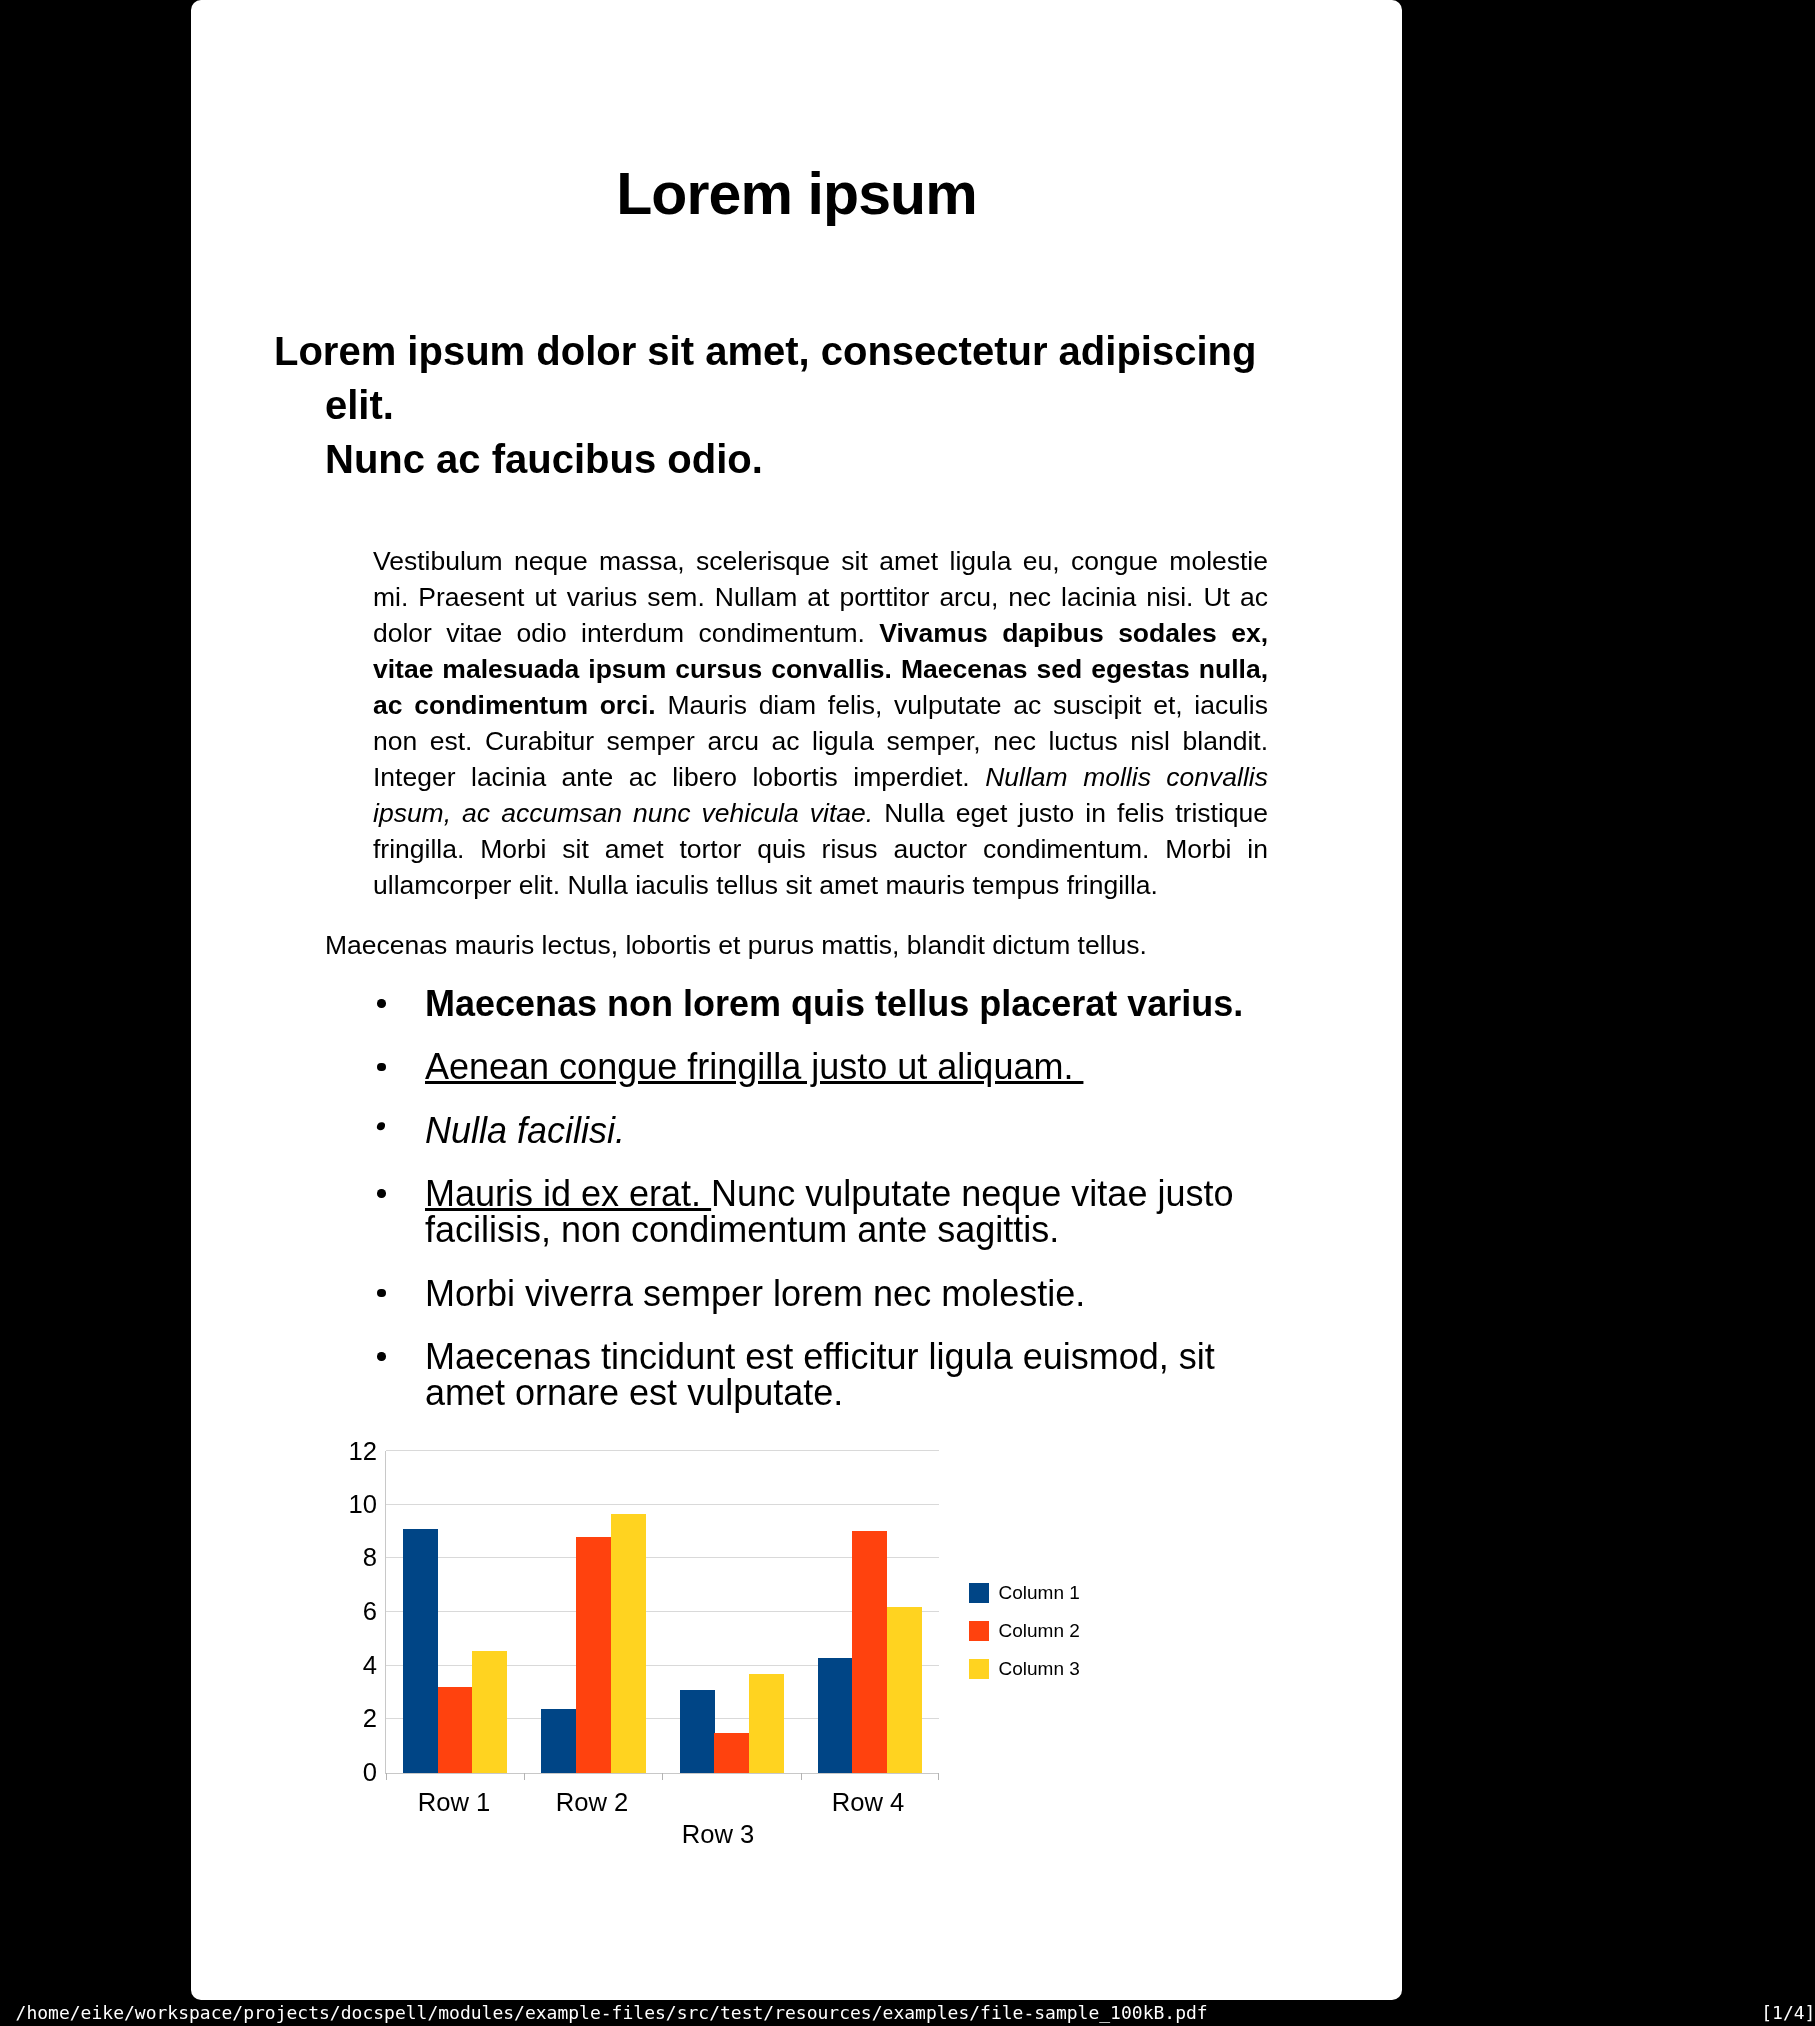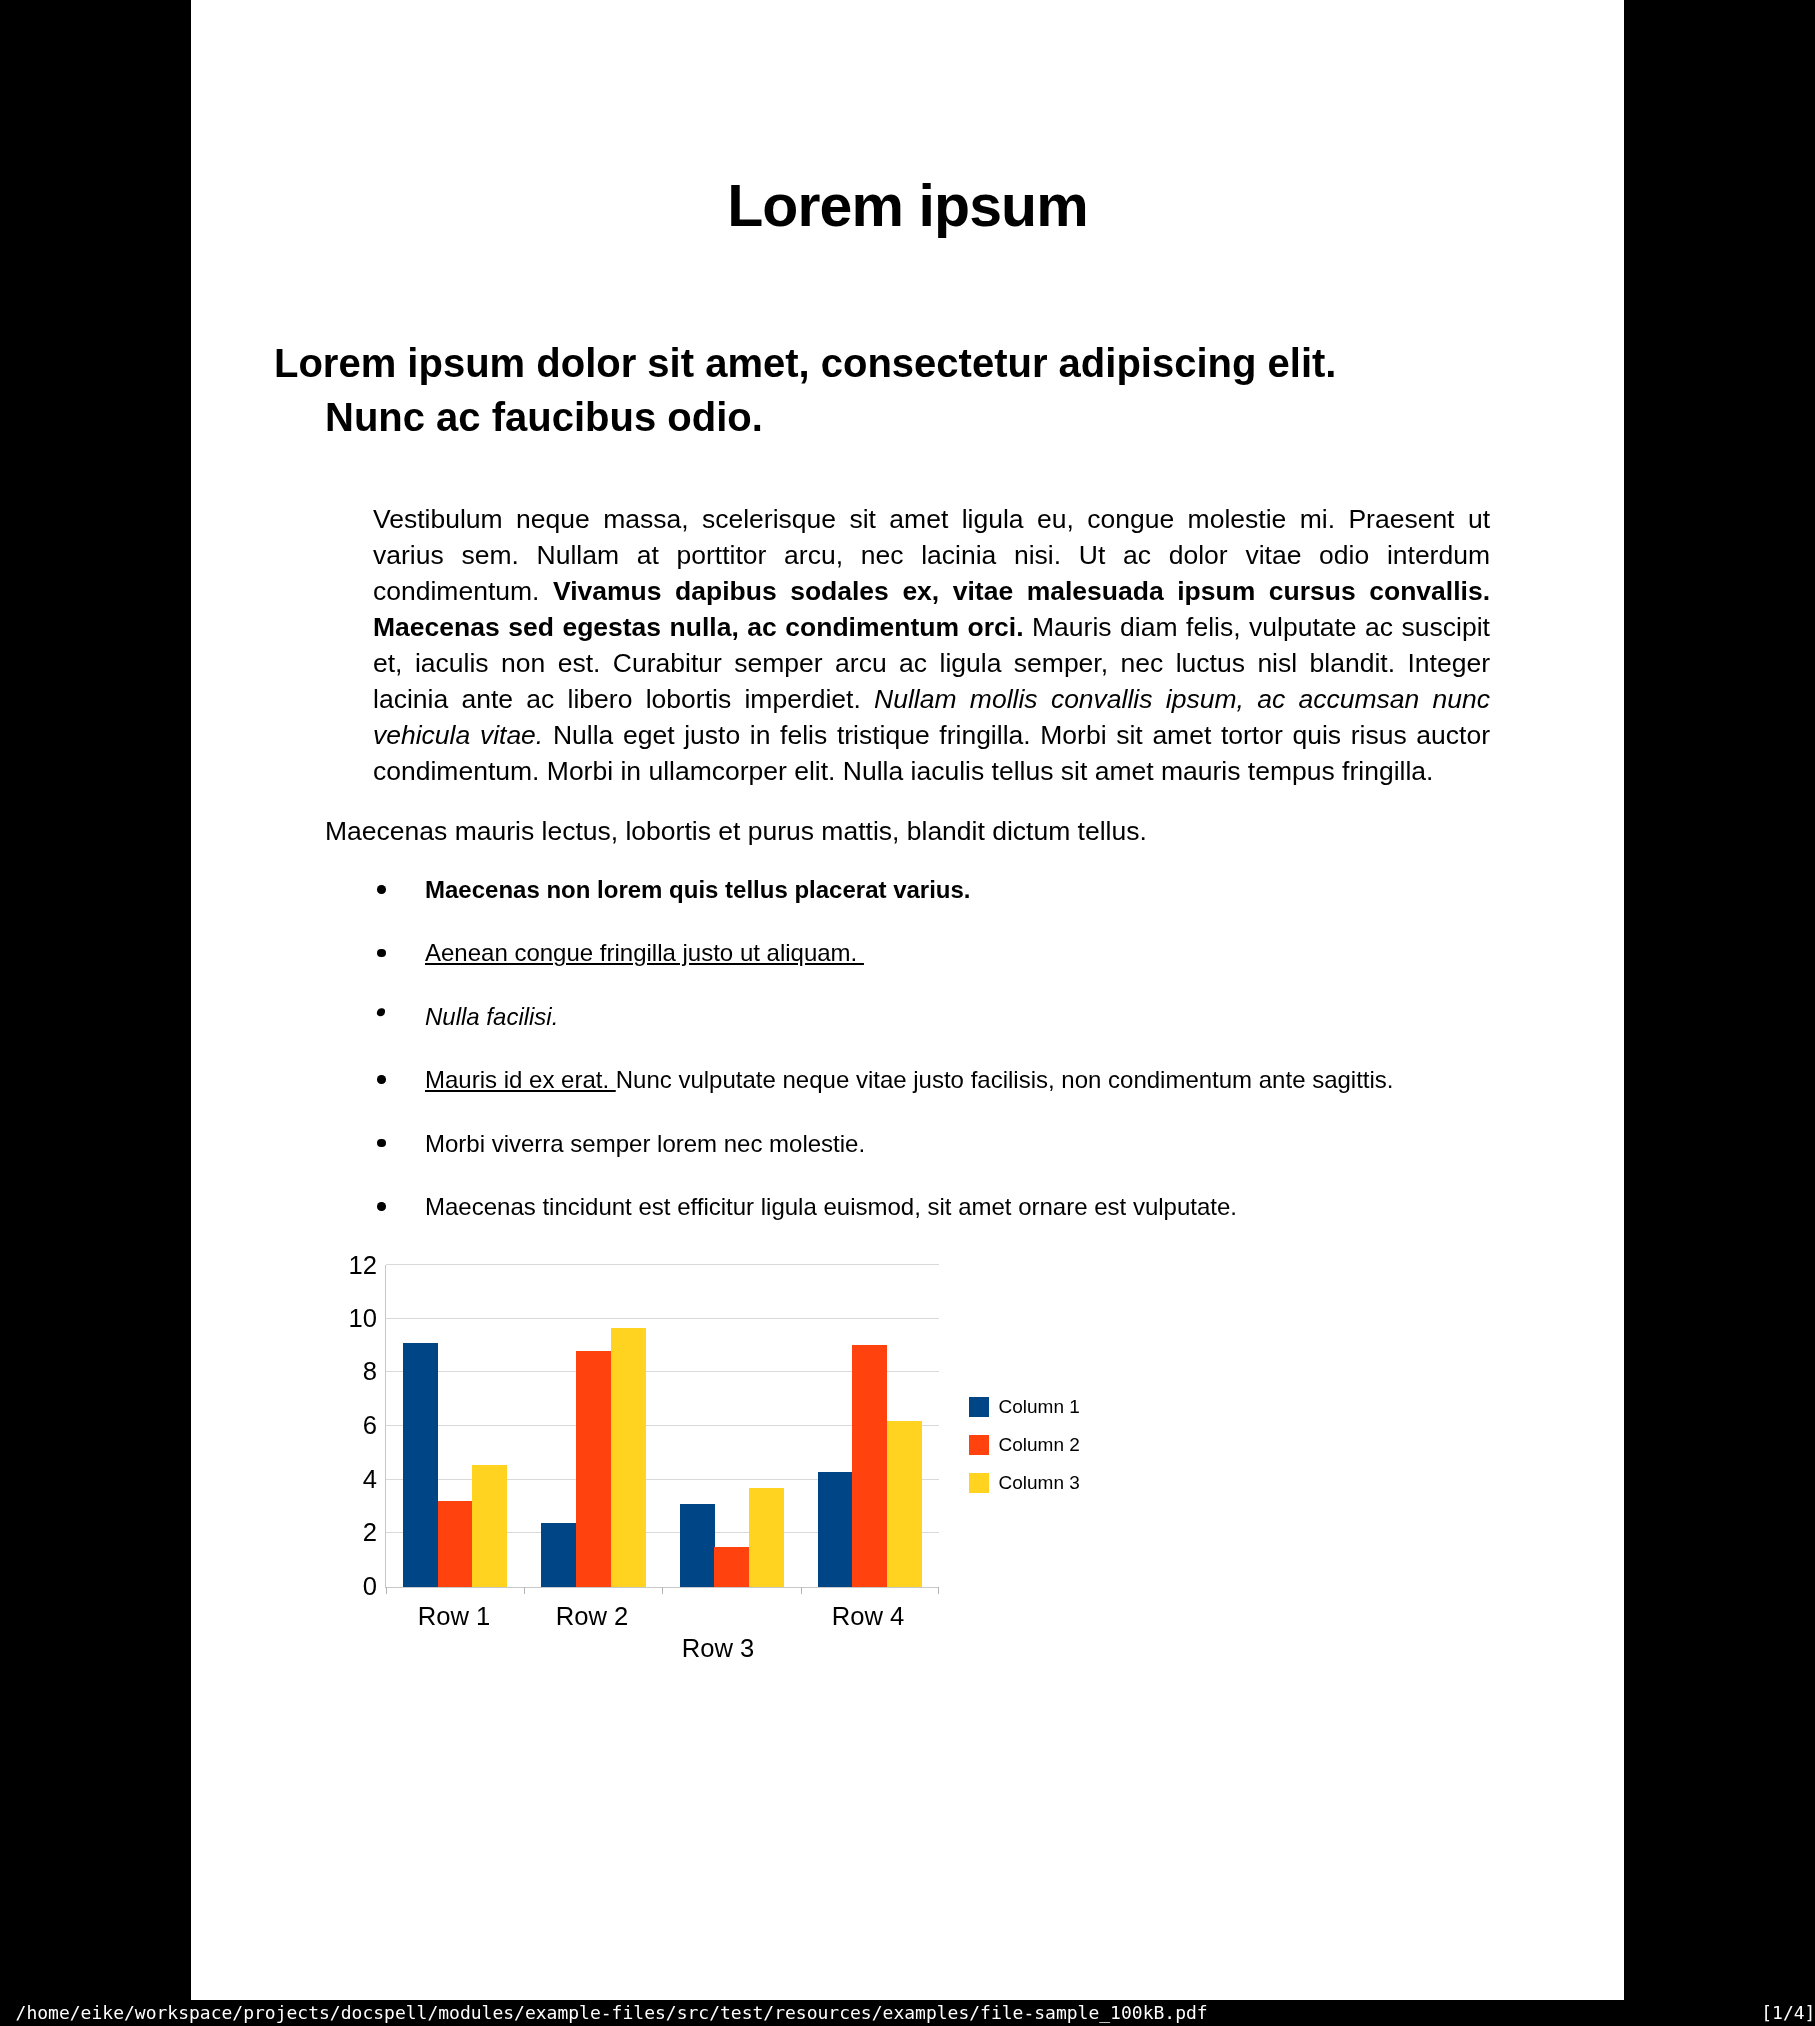--- a/index.html
+++ b/index.html
@@ -6,25 +6,26 @@
   body {
     width:1815px; height:2026px;
     background:#000;
     overflow:hidden;
     position:relative;
     font-family:"Liberation Sans", sans-serif;
     color:#000;
   }
   .page {
     position:absolute; left:191px; top:0;
-    width:1433px; height:2000px;
+    width:1211px; height:2000px;
     background:#ffffff;
     box-sizing:border-box;
-    padding:12px 134px;
+    padding:0 134px;
     overflow:hidden;
+    border-radius:10px;
   }
   h1.title {
     margin:156px 0 0 0;
     font-size:59px; line-height:76px;
     font-weight:bold; text-align:center;
     letter-spacing:-0.9px;
   }
   h2.heading {
     margin:92px 0 0 0;
     text-indent:-51px;
@@ -35,21 +36,21 @@
   p.p1 { margin-top:57px; text-align:justify;margin-left:48px; }
   p.p2 { margin-top:24px; }
   .b { font-weight:bold; }
   .i { font-style:italic; }
   .u { text-decoration:underline; }
   ul.doclist { list-style:none; margin:23px 0 0 0; padding:0; }
   ul.doclist li {
     position:relative;
     padding-left:100px;
     margin-bottom:27.4px;
-    font-size:24px; line-height:36px;
+    font-size:36px; line-height:36px;
   }
   ul.doclist li .marker {
     position:absolute; left:52px; top:13.2px;
     width:8.5px; height:8.5px; border-radius:50%;
     background:#000;
   }
   ul.doclist li .marker.it { transform:translateY(-3.8px) skewX(-12deg); width:7.6px; height:7.6px; }
 
   
   .chart { position:relative; margin-top:7.6px; height:407px; }

